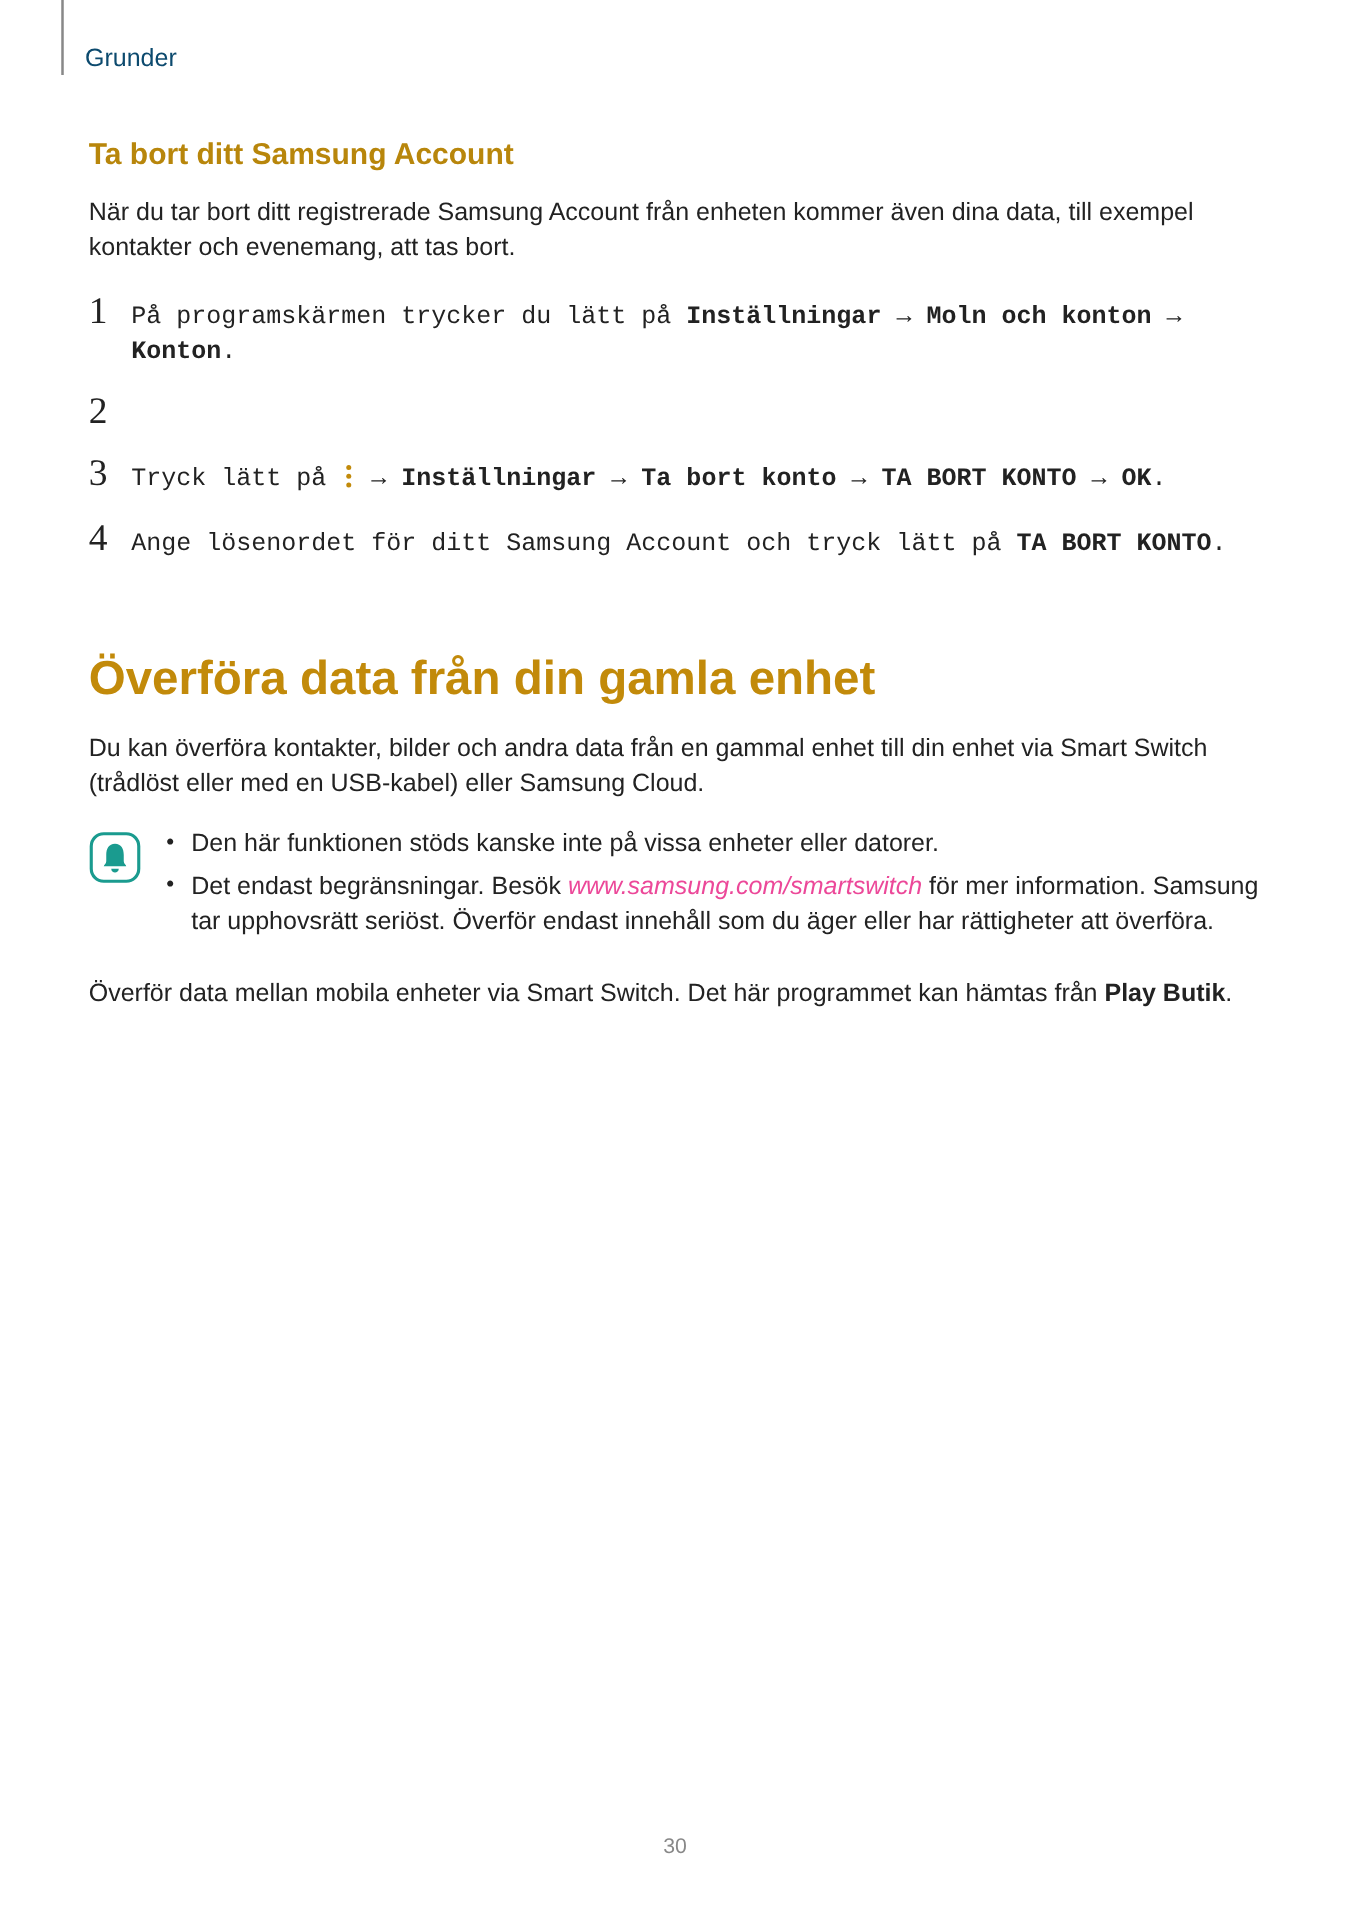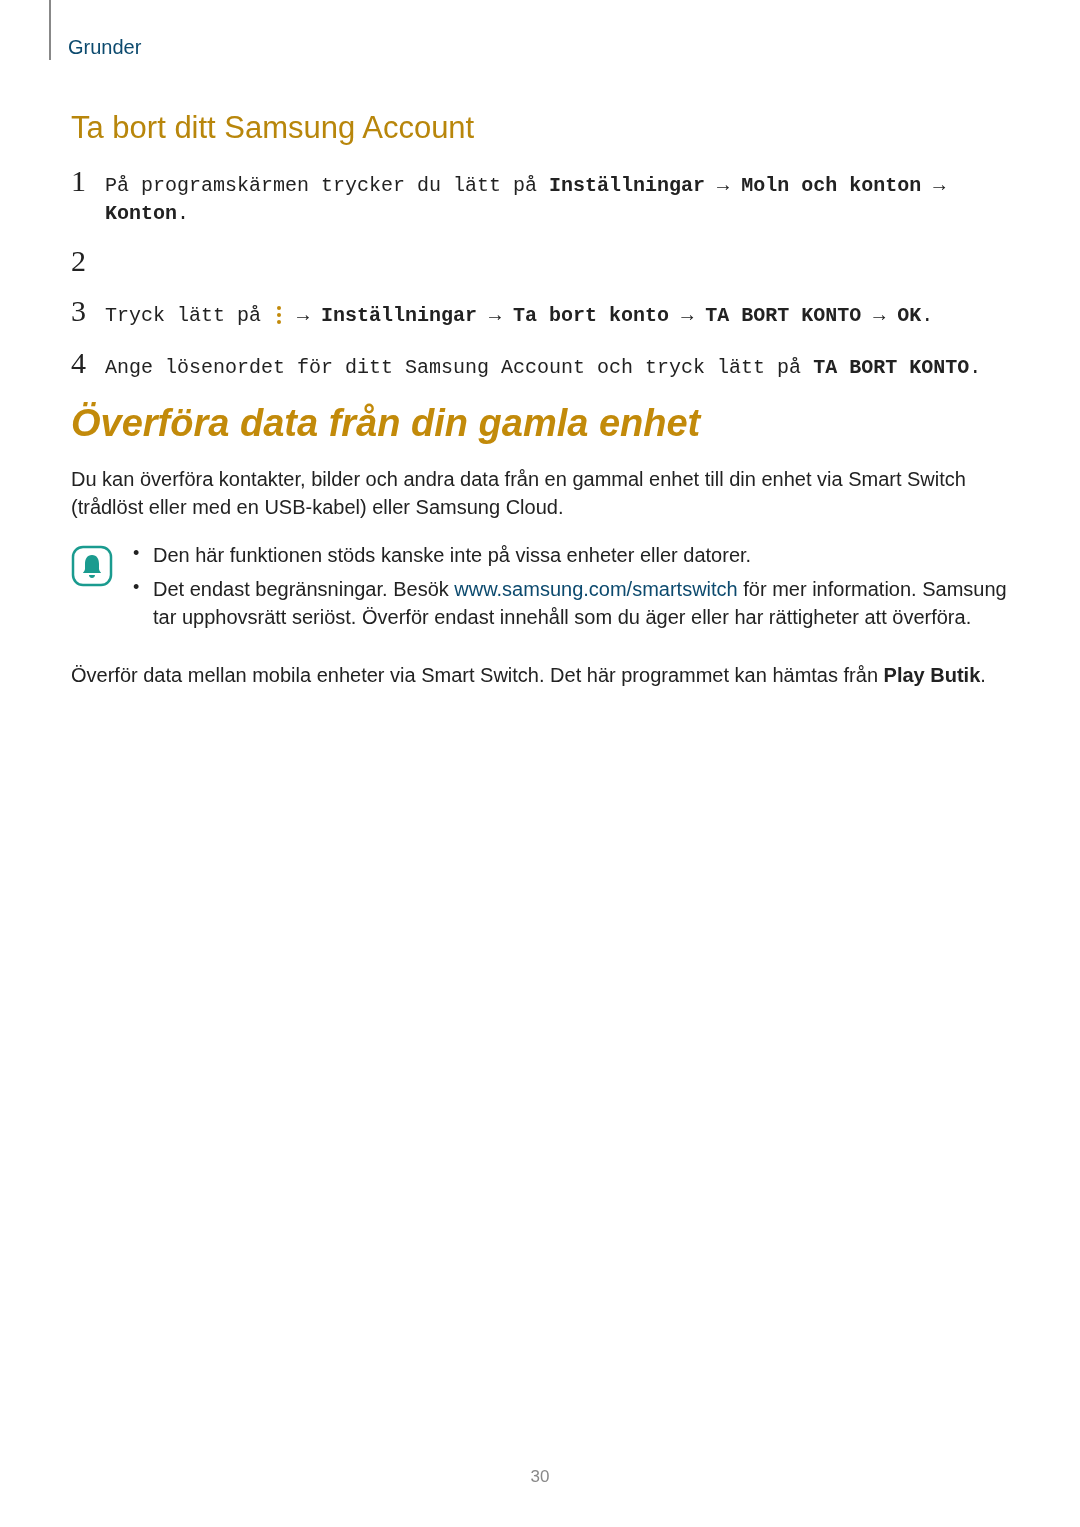--- a/index.html
+++ b/index.html
@@ -26,22 +26,22 @@
       color: #0c4a6e;
     }
     .content {
       position: absolute;
       left: 71px;
       top: 100px;
       width: 940px;
     }
     .section-heading {
       color: #b8860b;
-      font-size: 31px;
-      font-weight: normal;
+      font-size: 24px;
+      font-weight: bold;
       margin-bottom: 18px;
       margin-top: 10px;
     }
     .body-text {
       font-size: 20px;
       color: #222;
       line-height: 1.4;
       margin-bottom: 20px;
     }
     .ol-step {
@@ -62,23 +62,22 @@
       color: #222;
       line-height: 1.4;
       padding-top: 4px;
       font-family: Liberation Mono, monospace;
     }
     .bold { font-weight: bold; }
     .h1-title {
       color: #c28a0a;
       font-size: 38px;
       font-weight: bold;
-      margin-top: 20px;
+      margin-top: 72px;
       margin-bottom: 20px;
-      font-style: italic;
     }
     .note-block {
       display: flex;
       align-items: flex-start;
       margin-top: 8px;
       margin-bottom: 24px;
     }
     .note-icon {
       width: 42px;
       flex-shrink: 0;
@@ -94,21 +93,21 @@
       color: #222;
       line-height: 1.4;
       margin-bottom: 6px;
     }
     .bullet-dot {
       width: 20px;
       flex-shrink: 0;
       padding-top: 0px;
       font-size: 18px;
     }
-    .link { color: #0c4a6e; }
+    .link { color: #ec4899; font-style: italic; }
     .more-icon {
       display: inline-block;
       vertical-align: middle;
       padding: 0 2px;
     }
     .more-icon svg { display: inline-block; vertical-align: middle; }
     .page-num {
       position: absolute;
       bottom: 40px;
       left: 0;
@@ -121,20 +120,21 @@
 </head>
 <body>
 
 <div class="page-border"></div>
 <div class="header-label">Grunder</div>
 
 <div class="content">
 
   <div class="section-heading">Ta bort ditt Samsung Account</div>
 
+  <div class="body-text">När du tar bort ditt registrerade Samsung Account från enheten kommer även dina data, till exempel kontakter och evenemang, att tas bort.</div>
 
   <div class="ol-step">
     <div class="ol-num">1</div>
     <div class="ol-text">
       <span>På programskärmen trycker du lätt på </span><span class="bold">Inställningar</span><span> → </span><span class="bold">Moln och konton</span><span> → </span><span class="bold">Konton</span><span>.</span>
     </div>
   </div>
 
   <div class="ol-step">
     <div class="ol-num">2</div>

